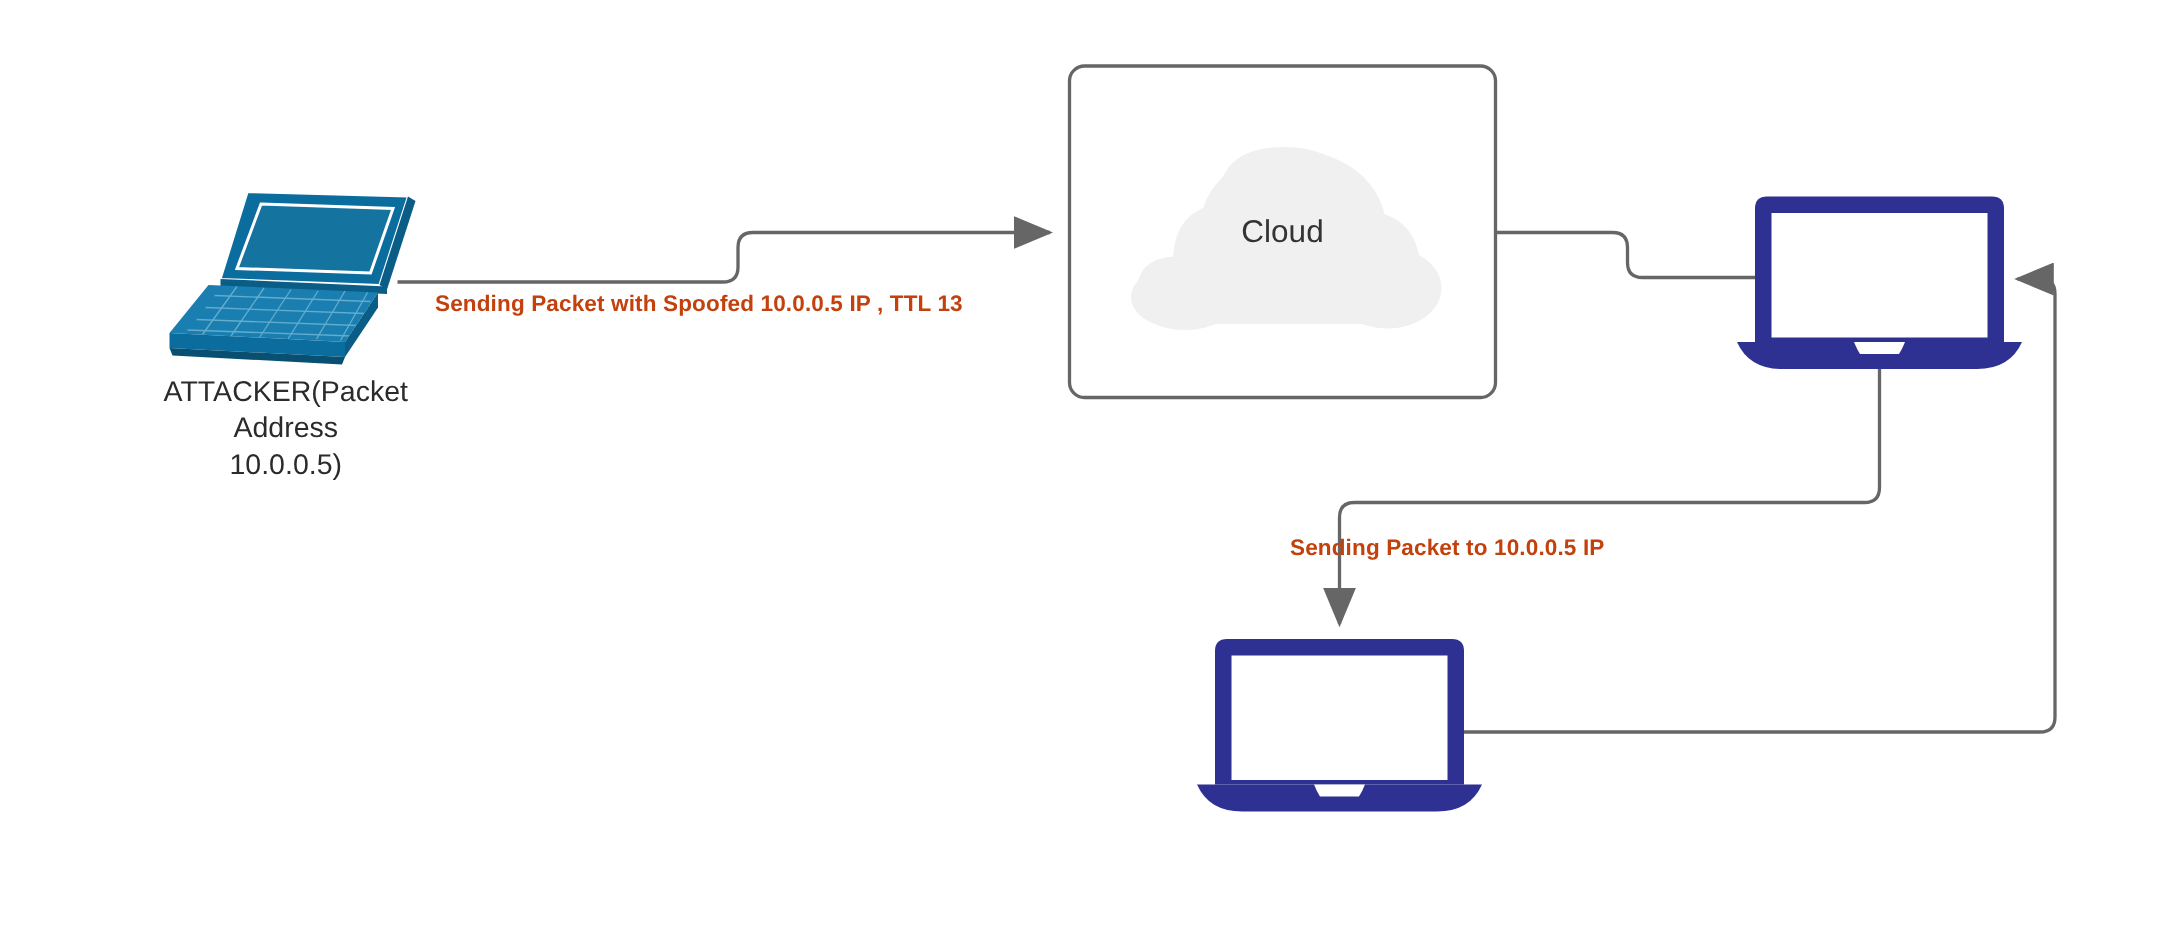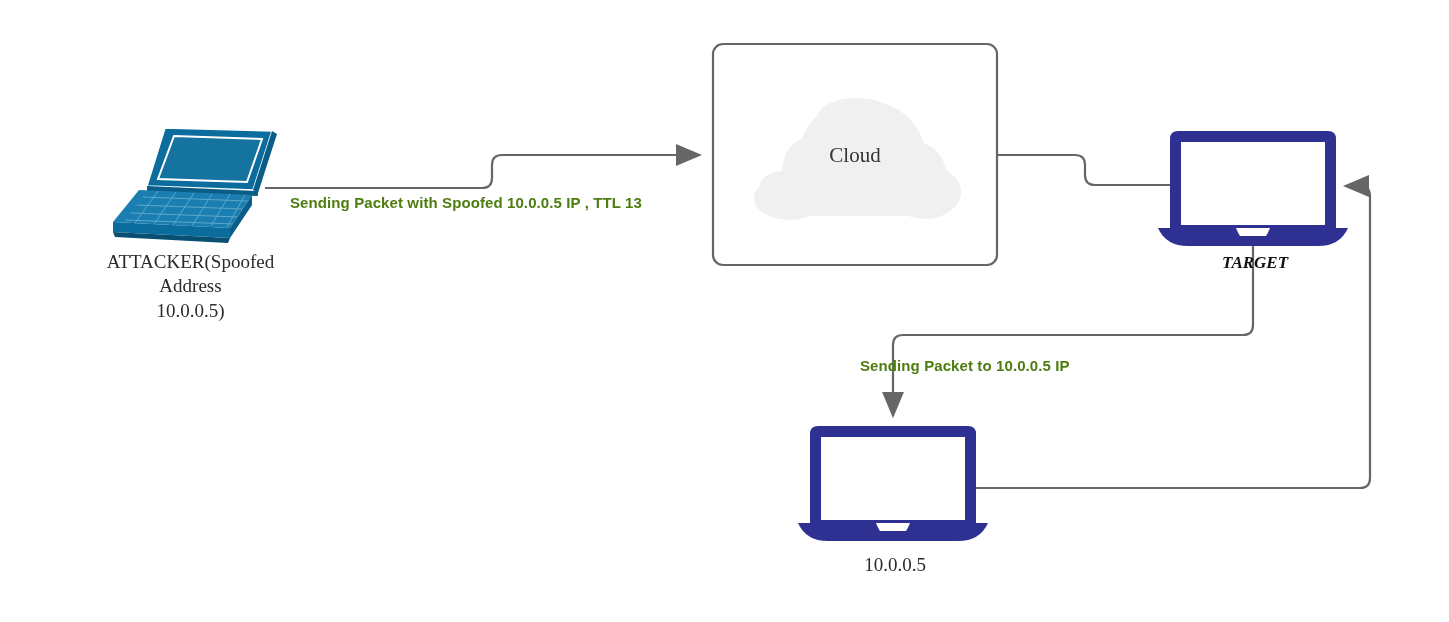--- a/index.html
+++ b/index.html
@@ -22,21 +22,21 @@
   #diagram-svg {
     position: absolute;
     left: 0;
     top: 0;
     width: 1449px;
     height: 622px;
   }
   .node-label {
     position: absolute;
     color: #1f1f1f;
-    font-family: Liberation Serif, serif;
+    font-family: Liberation Sans, sans-serif;
     text-align: center;
     white-space: pre;
     line-height: 1.28;
     pointer-events: none;
   }
   .label-attacker {
     left: 48px;
     top: 250px;
     width: 285px;
     font-size: 19px;
@@ -63,21 +63,21 @@
     top: 142px;
     width: 190px;
     font-size: 21px;
     color: #333333;
   }
   .edge-label {
     position: absolute;
     font-family: "Liberation Sans", sans-serif;
     font-size: 15px;
     font-weight: bold;
-    color: #4d7c0f;
+    color: #c2410c;
     white-space: nowrap;
     pointer-events: none;
     letter-spacing: 0.1px;
   }
   .edge-label-1 { left: 290px; top: 194px; }
   .edge-label-2 { left: 860px; top: 325px; margin-top: 32px; }
   .edge-label-3 { left: 1058px; top: 476px; }
 </style>
 </head>
 <body>
@@ -170,28 +170,26 @@
 
     <g>
       <path d="M 818 426 Q 810 426 810 434 L 810 523 L 976 523 L 976 434
                Q 976 426 968 426 Z" fill="#2e3192"></path>
       <rect x="821" y="437" width="144" height="83" fill="#ffffff"></rect>
       <path d="M 798 523 L 988 523 Q 980 541 958 541 L 828 541 Q 806 541 798 523 Z" fill="#2e3192"></path>
       <path d="M 876 523 Q 878 528 880 531 L 906 531 Q 908 528 910 523 Z" fill="#ffffff"></path>
     </g>
   </svg>
 
-  <div class="node-label label-attacker">ATTACKER(Spoofed
+  <div class="node-label label-attacker">ATTACKER(Packet
 Address
 10.0.0.5)</div>
 
   <div class="node-label label-cloud">Cloud</div>
 
-  <div class="node-label label-target">TARGET</div>
 
-  <div class="node-label label-victim">10.0.0.5</div>
 
   <div class="edge-label edge-label-1">Sending Packet with Spoofed 10.0.0.5 IP , TTL 13</div>
 
   <div class="edge-label edge-label-2">Sending Packet to 10.0.0.5 IP</div>
 
 
 </div>
 
 </body></html>

